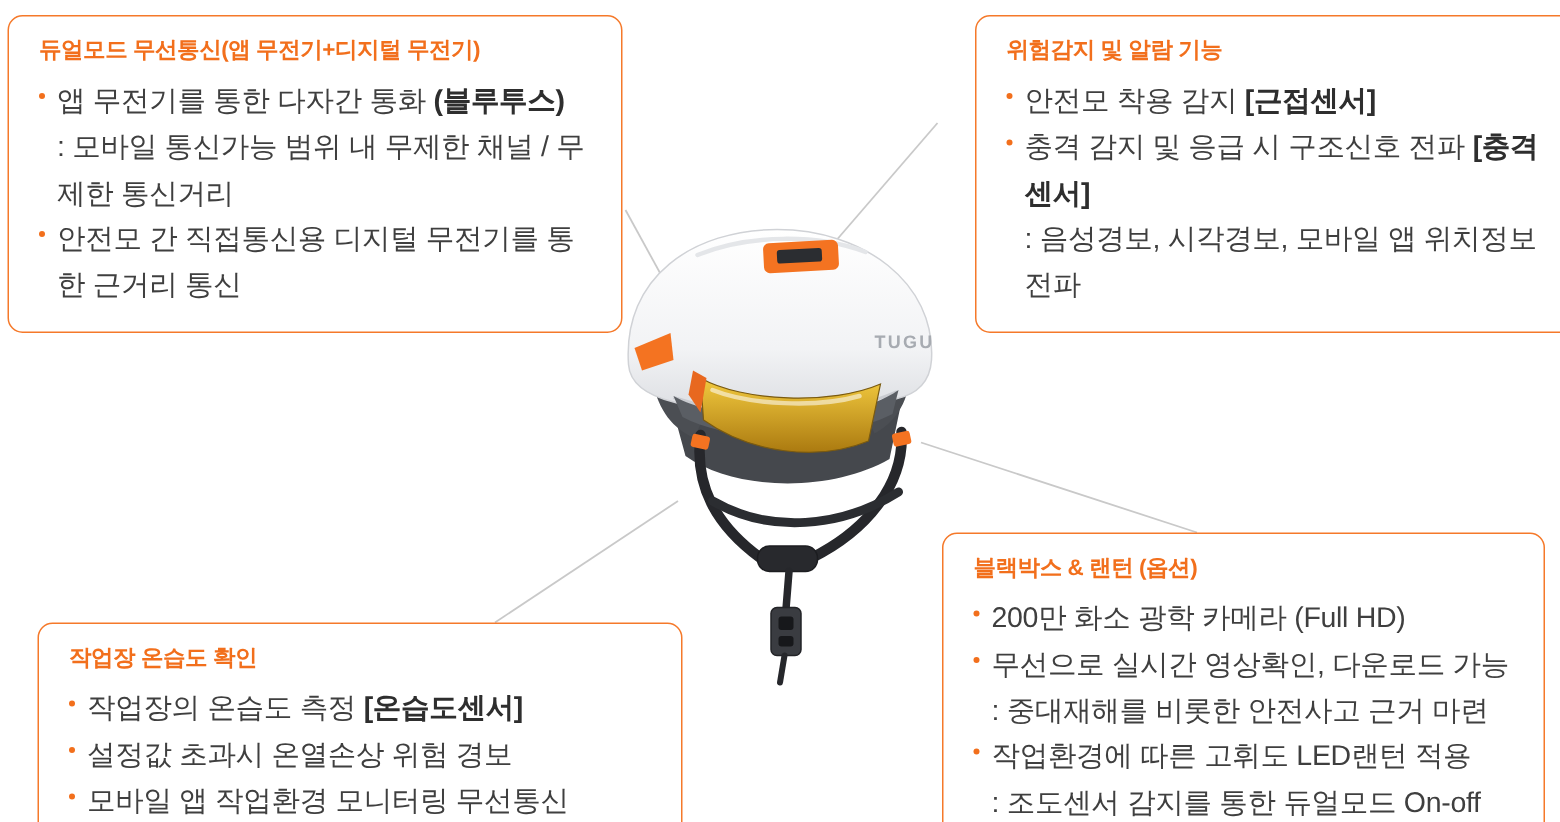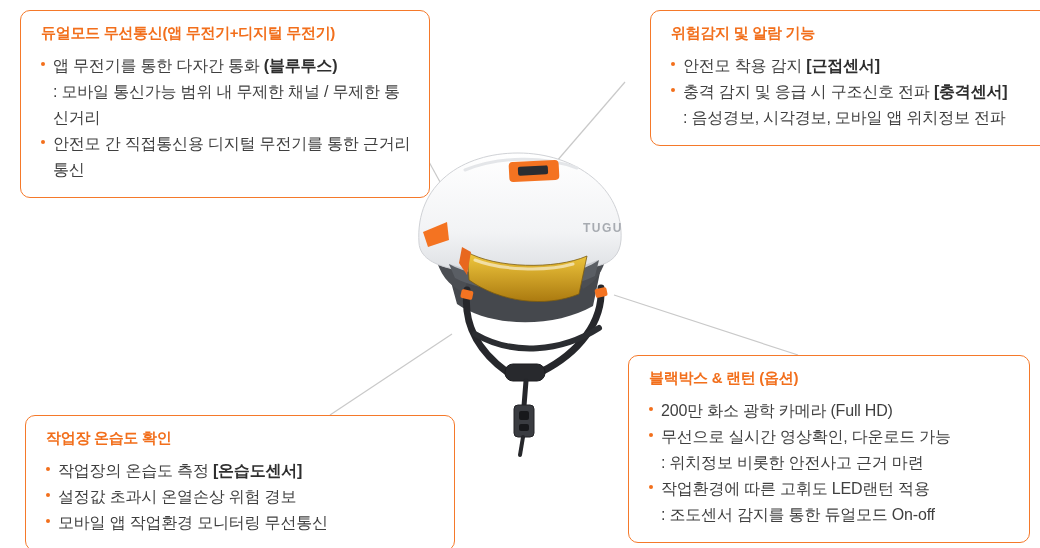--- a/index.html
+++ b/index.html
@@ -11,33 +11,33 @@
   .stage { position:relative; width:1040px; height:548px; background:#ffffff; }
 
   .connectors { position:absolute; left:0; top:0; width:1040px; height:548px; }
   .connectors polyline { fill:none; stroke:#c9c9c9; stroke-width:1.2; }
 
   .callout {
     position:absolute; background:#ffffff;
     border:1px solid #f5792a; border-radius:10px;
     padding:13px 16px 14px 18px;
   }
-  .box1 { left:20px;   top:10px;  width:410px; min-height:152px; }
+  .box1 { left:5px;   top:10px;  width:410px; min-height:152px; }
   .box2 { left:650px; top:10px;  width:407px; min-height:136px; }
   .box3 { left:25px;  top:415px; width:430px; min-height:123px; }
   .box4 { left:628px; top:355px; width:402px; min-height:182px; }
 
   .callout-title {
     color:#f26f1c; font-size:15px; font-weight:700;
     letter-spacing:-0.3px; margin:0 0 10px 2px;
   }
   .feat-list { list-style:none; }
   .feat-item {
     display:flex; align-items:flex-start;
-    font-size:16px; line-height:1.62; color:#3f3f3f; letter-spacing:-0.2px;
+    font-size:19px; line-height:1.62; color:#3f3f3f; letter-spacing:-0.2px;
   }
   .dot {
     flex:0 0 auto; width:4px; height:4px; border-radius:50%;
     background:#f26f1c; margin:9px 8px 0 2px;
   }
   .feat-item.indent { padding-left:14px; }
   .b { font-weight:700; color:#2e2e2e; }
 
   .helmet { position:absolute; left:405px; top:148px; width:235px; height:315px; }
 </style>
@@ -161,21 +161,21 @@
     <ul class="feat-list">
         <li class="feat-item">
           <span class="dot"></span>
           <span class="txt"><span>200만 화소 광학 카메라 (Full HD)</span></span>
         </li>
         <li class="feat-item">
           <span class="dot"></span>
           <span class="txt"><span>무선으로 실시간 영상확인, 다운로드 가능</span></span>
         </li>
         <li class="feat-item indent">
-          <span class="txt"><span>: 위치정보 비롯한 안전사고 근거 마련</span></span>
+          <span class="txt"><span>: 중대재해를 비롯한 안전사고 근거 마련</span></span>
         </li>
         <li class="feat-item">
           <span class="dot"></span>
           <span class="txt"><span>작업환경에 따른 고휘도 LED랜턴 적용</span></span>
         </li>
         <li class="feat-item indent">
           <span class="txt"><span>: 조도센서 감지를 통한 듀얼모드 On-off</span></span>
         </li>
       </ul>
   </div>

